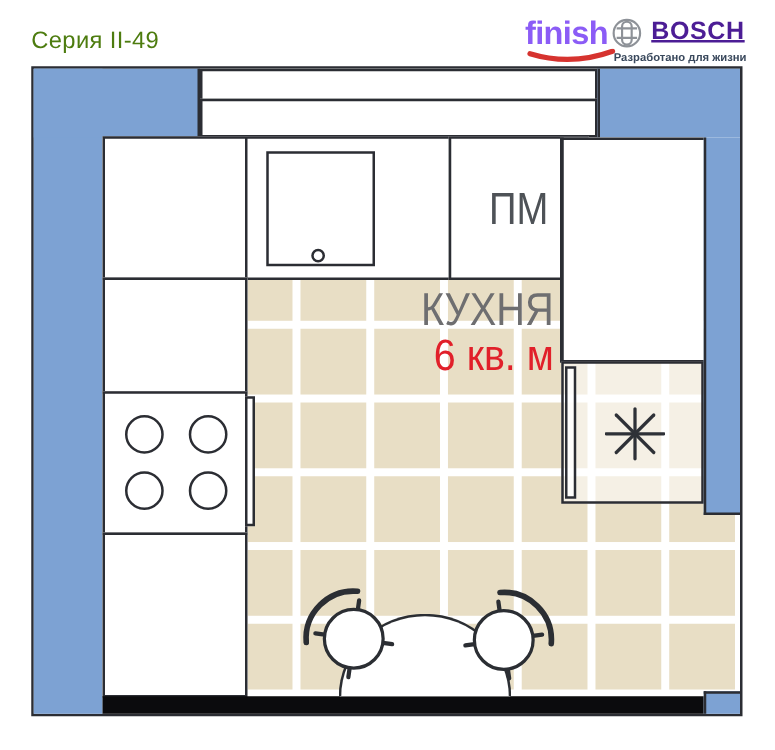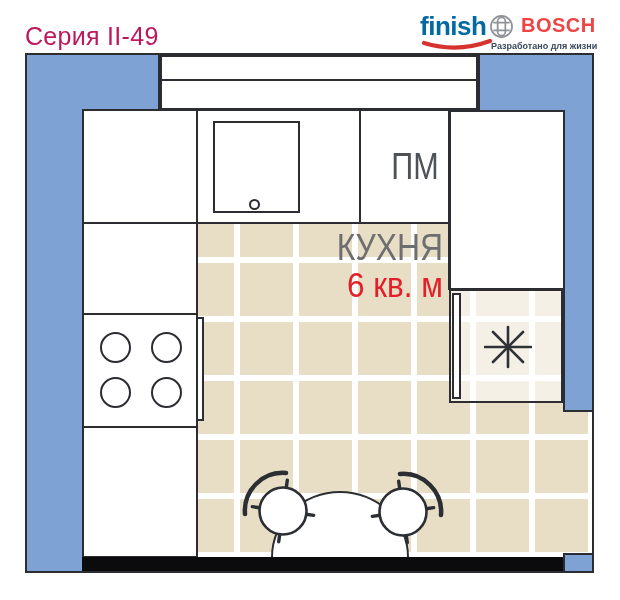--- a/index.html
+++ b/index.html
@@ -3,26 +3,26 @@
 <meta charset="utf-8">
 <style>
   html,body{margin:0;padding:0;}
   body{
     width:620px;height:600px;position:relative;background:#ffffff;
     font-family:"Liberation Sans",sans-serif;overflow:hidden;
   }
   .abs{position:absolute;box-sizing:border-box;}
 
   
-  .series-label{left:25px;top:22px;font-size:25px;color:#be185d;letter-spacing:.3px;}
+  .series-label{left:25px;top:22px;font-size:19px;color:#4d7c0f;letter-spacing:.3px;}
 
-  .finish-text{left:420px;top:11px;font-size:26px;font-weight:bold;color:#0369a1;letter-spacing:-.5px;}
+  .finish-text{left:420px;top:11px;font-size:26px;font-weight:bold;color:#8b5cf6;letter-spacing:-.5px;}
   .finish-swoosh{left:421px;top:39px;}
   .bosch-symbol{left:489px;top:14px;}
-  .bosch-text{left:521px;top:14px;font-size:20px;font-weight:bold;color:#ef4444;letter-spacing:.5px;}
+  .bosch-text{left:521px;top:14px;font-size:20px;font-weight:bold;color:#4c1d95;letter-spacing:.5px;text-decoration:underline;}
   .bosch-tagline{left:491px;top:41px;width:87px;font-size:9px;font-weight:bold;color:#39485c;text-align:right;white-space:nowrap;}
 
   
   .plan-outline{left:25px;top:53px;width:569px;height:520px;border:2px solid #2b2d33;background:#fff;}
 
   
   .floor{
     left:198px;top:224px;width:394px;height:333px;
     background-color:#e8dec5;
     background-image:

